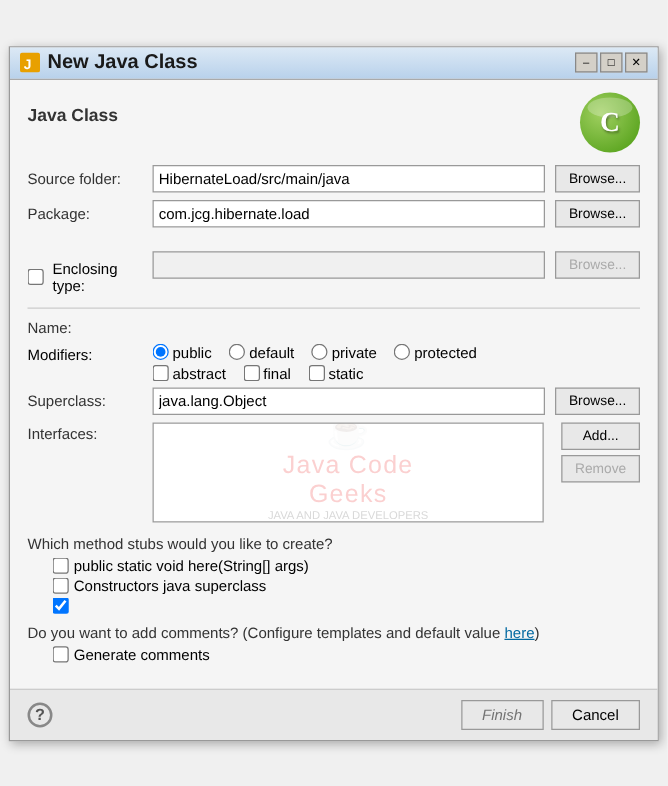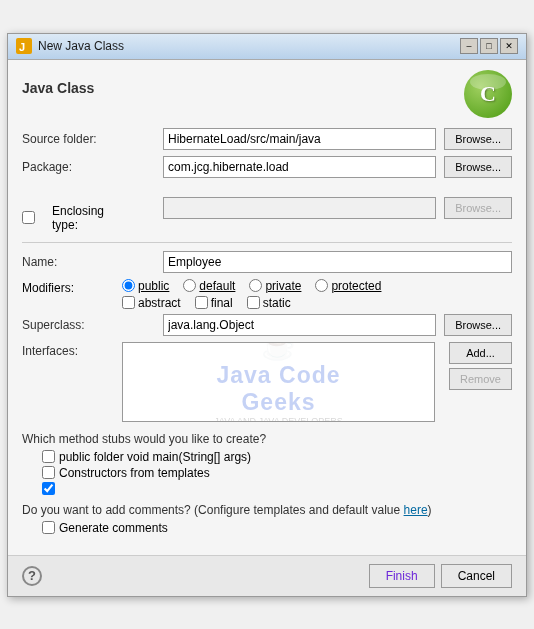--- a/index.html
+++ b/index.html
@@ -28,22 +28,22 @@
       justify-content: space-between;
       border-bottom: 1px solid #aaa;
       height: 26px;
     }
     .title-bar-left {
       display: flex;
       align-items: center;
       gap: 6px;
     }
     .title-text {
-      font-size: 12px;
-      font-weight: normal;
+      font-size: 16px;
+      font-weight: bold;
       color: #1a1a1a;
     }
     .title-controls {
       display: flex;
       gap: 2px;
     }
     .title-btn {
       width: 18px;
       height: 16px;
       background: #d4d0c8;
@@ -81,41 +81,40 @@
       color: #333;
       flex-shrink: 0;
     }
     .form-input {
       flex: 1;
       height: 22px;
       border: 1px solid #999;
       background: white;
       padding: 10px 4px;
       font-size: 12px;
-      margin-left: 41px;
     }
     .browse-btn {
       margin-left: 8px;
       padding: 2px 10px;
       height: 22px;
       background: #e8e8e8;
       border: 1px solid #999;
       font-size: 11px;
       cursor: pointer;
       white-space: nowrap;
     }
     .enclosing-row {
       display: flex;
       align-items: center;
       margin-bottom: 10px;
     }
     .checkbox-label {
       display: flex;
       align-items: center;
-      gap: 17px;
+      gap: 7px;
       font-size: 12px;
       width: 100px;
       flex-shrink: 0;
       margin-top: 20px;
     }
     .checkbox-label input[type="checkbox"] {
       margin: 0;
     }
     .divider {
       height: 1px;
@@ -141,21 +140,20 @@
     }
     .modifiers-content {
       display: flex;
       flex-direction: column;
       gap: 3px;
     }
     .radio-group {
       display: flex;
       gap: 14px;
       align-items: center;
-      text-decoration: underline;
     }
     .radio-item {
       display: flex;
       align-items: center;
       gap: 3px;
       font-size: 12px;
     }
     .checkbox-group {
       display: flex;
       gap: 14px;
@@ -199,23 +197,23 @@
     .watermark {
       position: absolute;
       top: 50%;
       left: 50%;
       transform: translate(-50%, -50%);
       opacity: 0.25;
       text-align: center;
       pointer-events: none;
     }
     .watermark-main {
-      font-size: 23px;
-      font-weight: bold;
-      color: #1d4ed8;
+      font-size: 20px;
+      font-weight: normal;
+      color: #ef4444;
       letter-spacing: 1px;
     }
     .watermark-sub {
       font-size: 9px;
       color: #666;
     }
     .watermark-icon {
       font-size: 28px;
       color: #4a9fd4;
       opacity: 0.4;
@@ -278,22 +276,23 @@
     }
     .footer-btn {
       padding: 3px 16px;
       height: 24px;
       background: #e8e8e8;
       border: 1px solid #999;
       font-size: 12px;
       cursor: pointer;
     }
     .footer-btn.disabled {
-      color: #6d28d9;
+      color: #737373;
       cursor: default;
+      font-style: italic;
     }
     .help-icon {
       width: 20px;
       height: 20px;
       border: 2px solid #888;
       border-radius: 50%;
       display: flex;
       align-items: center;
       justify-content: center;
       font-size: 13px;
@@ -379,21 +378,20 @@
         <span>Enclosing type:</span>
       </label>
       <input type="text" class="form-input" value="" disabled="" style="background: rgb(240, 240, 240); color: rgb(170, 170, 170);">
       <button class="browse-btn" style="color:#aaa;">Browse...</button>
     </div>
 
     <div class="divider"></div>
 
     <div class="name-row form-row">
       <span class="form-label">Name:</span>
-      <input type="text" class="form-input" value="Employee" style="">
     </div>
 
     <div class="modifiers-row">
       <span class="modifiers-label">Modifiers:</span>
       <div class="modifiers-content">
         <div class="radio-group">
           <label class="radio-item">
             <input type="radio" name="modifier" checked="" style="">
             <span>public</span>
           </label>
@@ -448,25 +446,25 @@
         <button class="browse-btn">Add...</button>
         <button class="browse-btn" style="color:#aaa;text-align:center;">Remove</button>
       </div>
     </div>
 
     <div class="stubs-section">
       <div class="stubs-title">Which method stubs would you like to create?</div>
       <div class="stubs-items">
         <label class="stubs-item">
           <input type="checkbox" style="">
-          <span>public folder void main(String[] args)</span>
+          <span>public static void here(String[] args)</span>
         </label>
         <label class="stubs-item">
           <input type="checkbox" style="">
-          <span>Constructors from templates</span>
+          <span>Constructors java superclass</span>
         </label>
         <label class="stubs-item">
           <input type="checkbox" checked="" style="">
         </label>
       </div>
     </div>
 
     <div class="comments-section">
       <div class="comments-title">
         <span>Do you want to add comments? (Configure templates and default value </span><a href="#">here</a><span>)</span>

